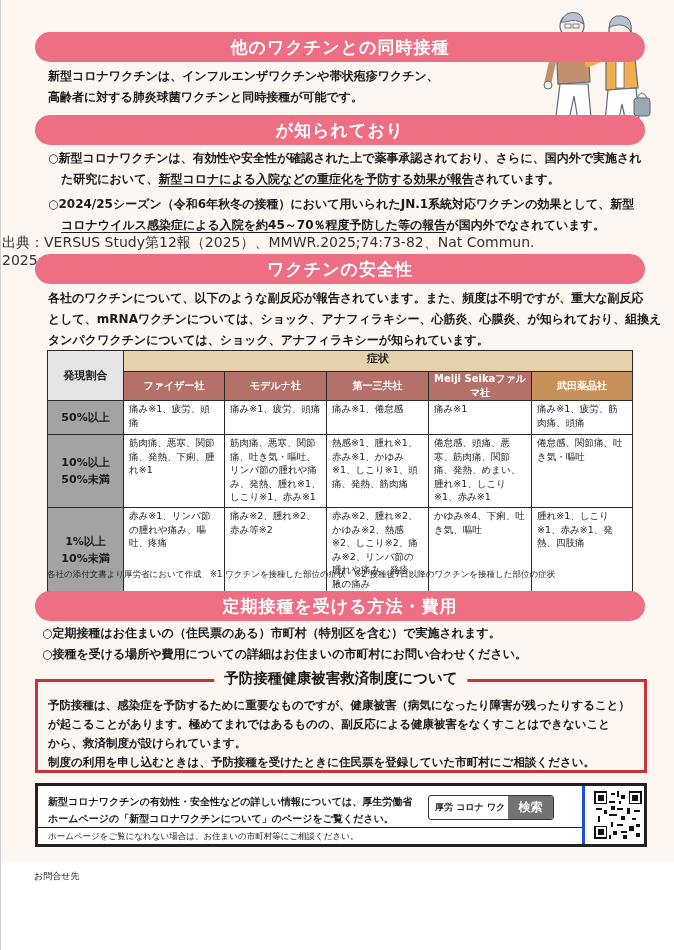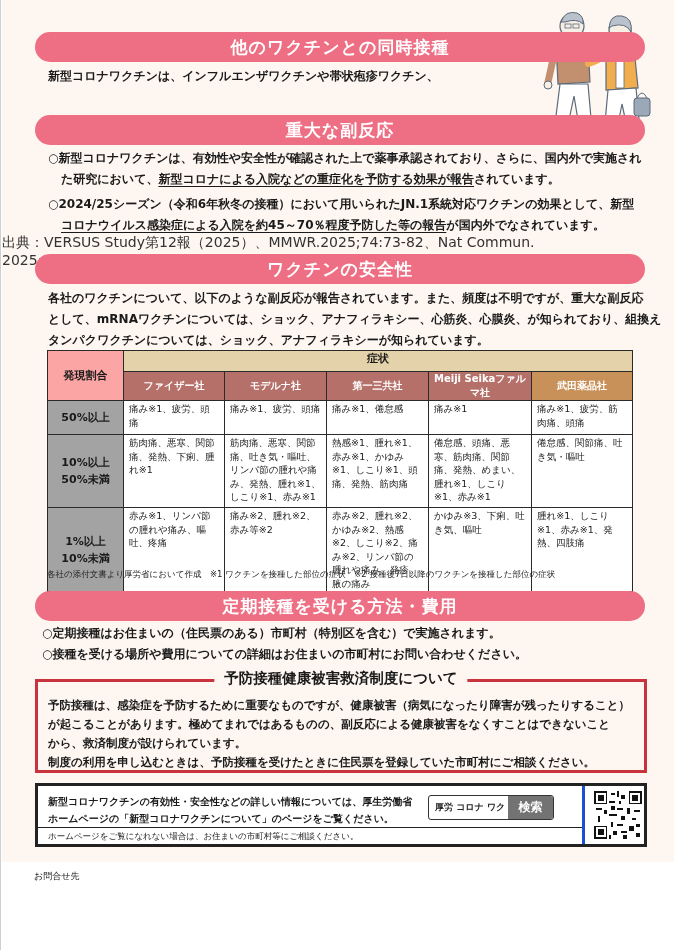--- a/index.html
+++ b/index.html
@@ -16,21 +16,21 @@
   .txt { position: absolute; font-size: 12px; font-weight: bold; line-height: 21px; color: #1a1a1a; }
   .bul { position: absolute; font-size: 12px; font-weight: bold; line-height: 21px; }
   .bul .ind { display: block; padding-left: 13px; }
   .ul { text-decoration: underline; text-underline-offset: 3px; }
   .src { position: absolute; right: 40px; font-size: 14px; color: #333; }
   
   .illus { position: absolute; left: 530px; top: 4px; width: 125px; height: 140px; }
   
   table.sx { position: absolute; left: 45px; top: 350px; width: 586px; border-collapse: collapse; font-size: 9.5px; }
   table.sx td, table.sx th { border: 1px solid #2a2a2a; vertical-align: top; }
-  .th-rate { background: #fca5a5; width: 76px; font-weight: bold; font-size: 11px; text-align: center; vertical-align: middle !important; }
+  .th-rate { background: #e5e5e5; width: 76px; font-weight: bold; font-size: 11px; text-align: center; vertical-align: middle !important; }
   .th-sym { background: #e4d2aa; height: 21px; font-weight: bold; font-size: 11px; text-align: center; }
   .th-co { background: #b5706a; color: #fff; font-weight: bold; font-size: 10px; height: 25px; text-align: center; vertical-align: middle !important; }
   .th-co.takeda { background: #c9915a; }
   .rate { background: #a3a3a3; font-weight: bold; font-size: 11px; text-align: center; vertical-align: middle !important; line-height: 17px; }
   .cell { background: #fff; padding: 1px 5px; line-height: 13.5px; }
   .note { position: absolute; left: 45px; top: 569px; font-size: 8.5px; color: #222; }
   
   .relief { position: absolute; left: 33px; top: 679px; width: 612px; height: 94px; border: 3px solid #c9343c; background: #fdf6f1; }
   .relief-title { position: absolute; left: 50%; transform: translateX(-50%); top: -13px; background: #fdf6f1; padding: 0 10px; font-size: 14.5px; font-weight: bold; white-space: nowrap; }
   .relief-body { position: absolute; left: 10px; top: 14px; right: 8px; font-size: 11.5px; font-weight: bold; line-height: 19px; }
@@ -72,23 +72,24 @@
       <path d="M76 86 L72 130 L84 130 L90 100 L96 128 L108 126 L104 84 Z" fill="#fff" stroke="#5c6b7a" stroke-width="1.2"></path>
       <rect x="102" y="94" width="16" height="18" rx="3" fill="#9aa8b8" stroke="#5c6b7a" stroke-width="1"></rect>
       <path d="M105 94 Q110 84 115 94" fill="none" stroke="#5c6b7a" stroke-width="1"></path>
       <ellipse cx="78" cy="133" rx="8" ry="3.5" fill="#fff" stroke="#5c6b7a" stroke-width="1"></ellipse>
       <ellipse cx="104" cy="129" rx="8" ry="3.5" fill="#fff" stroke="#5c6b7a" stroke-width="1"></ellipse>
     </svg>
 
     <div class="band" style="top:32px;">他のワクチンとの同時接種</div>
     <div class="txt" style="left:46px; top:66px;">
       <div>新型コロナワクチンは、インフルエンザワクチンや帯状疱疹ワクチン、</div>
-    </div>
-
-    <div class="band" style="top:115px;">重大な副反応</div>
+      <div>高齢者に対する肺炎球菌ワクチンと同時接種が可能です。</div>
+    </div>
+
+    <div class="band" style="top:115px;">が知られており</div>
     <div class="bul" style="left:46px; top:148px;">
       <span>○新型コロナワクチンは、有効性や安全性が確認された上で薬事承認されており、さらに、国内外で実施され</span>
       <span class="ind"><span>た研究において、</span><span class="ul">新型コロナによる入院などの重症化を予防する効果が報告</span><span>されています。</span></span>
       <span style="display:block; margin-top:4px;">○2024/25シーズン（令和6年秋冬の接種）において用いられたJN.1系統対応ワクチンの効果として、新型</span>
       <span class="ind"><span class="ul">コロナウイルス感染症による入院を約45～70％程度予防した等の報告</span><span>が国内外でなされています。</span></span>
     </div>
     <div class="src" style="top:234px;">出典：VERSUS Study第12報（2025）、MMWR.2025;74:73-82、Nat Commun. 2025;16:4033</div>
 
     <div class="band" style="top:254px;">ワクチンの安全性</div>
     <div class="txt" style="left:46px; top:288px;">
@@ -132,21 +133,21 @@
         <td class="cell">倦怠感、関節痛、吐き気・嘔吐</td>
       </tr>
       <tr style="height:62px;">
         <td class="rate">
               <div>1%以上</div>
               <div>10%未満</div>
             </td>
         <td class="cell">赤み※1、リンパ節の腫れや痛み、嘔吐、疼痛</td>
         <td class="cell">痛み※2、腫れ※2、赤み等※2</td>
         <td class="cell">赤み※2、腫れ※2、かゆみ※2、熱感※2、しこり※2、痛み※2、リンパ節の腫れや痛み、発疹、腋の痛み</td>
-        <td class="cell">かゆみ※3、下痢、吐き気、嘔吐</td>
+        <td class="cell">かゆみ※4、下痢、吐き気、嘔吐</td>
         <td class="cell">腫れ※1、しこり※1、赤み※1、発熱、四肢痛</td>
       </tr>
     </tbody>
       </table>
     <div class="note">各社の添付文書より厚労省において作成　※1 ワクチンを接種した部位の症状　※2 接種後7日以降のワクチンを接種した部位の症状</div>
 
     <div class="band" style="top:591px;">定期接種を受ける方法・費用</div>
     <div class="bul" style="left:40px; top:623px;">
       <div>○定期接種はお住まいの（住民票のある）市町村（特別区を含む）で実施されます。</div>
       <div>○接種を受ける場所や費用についての詳細はお住まいの市町村にお問い合わせください。</div>

